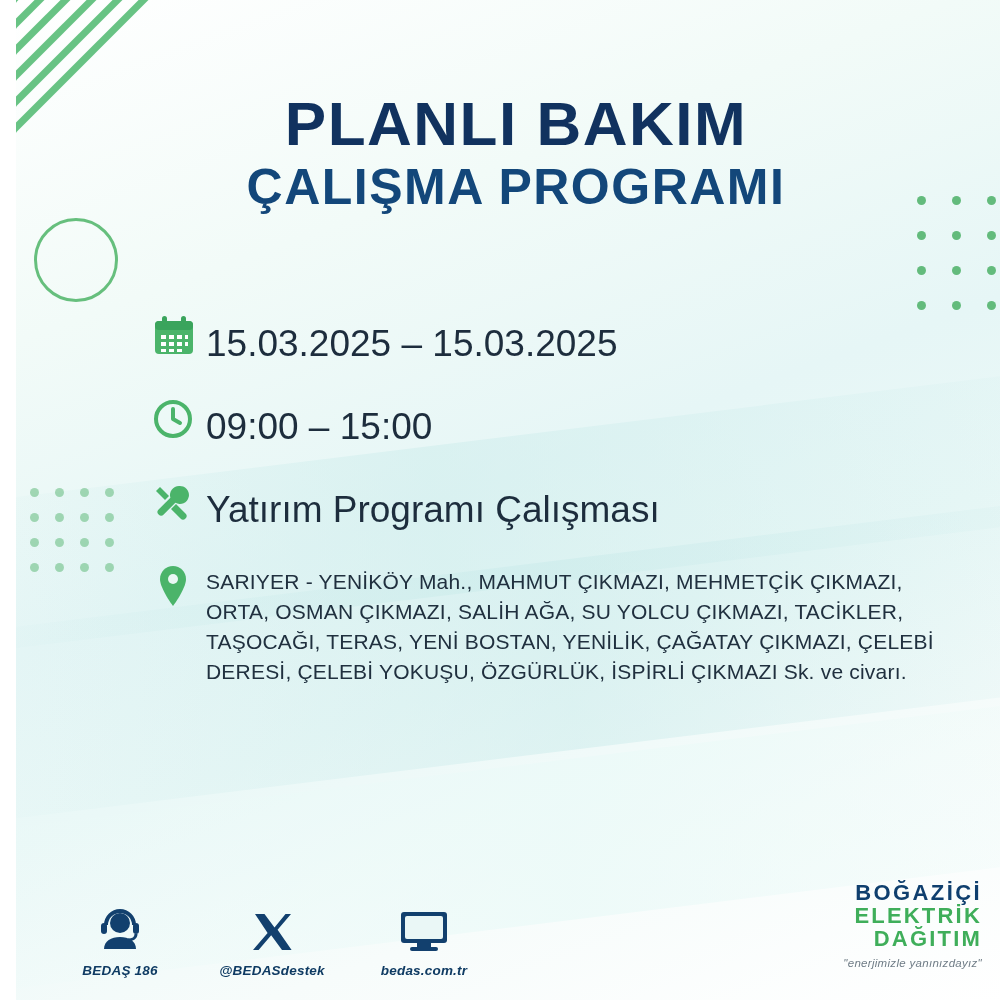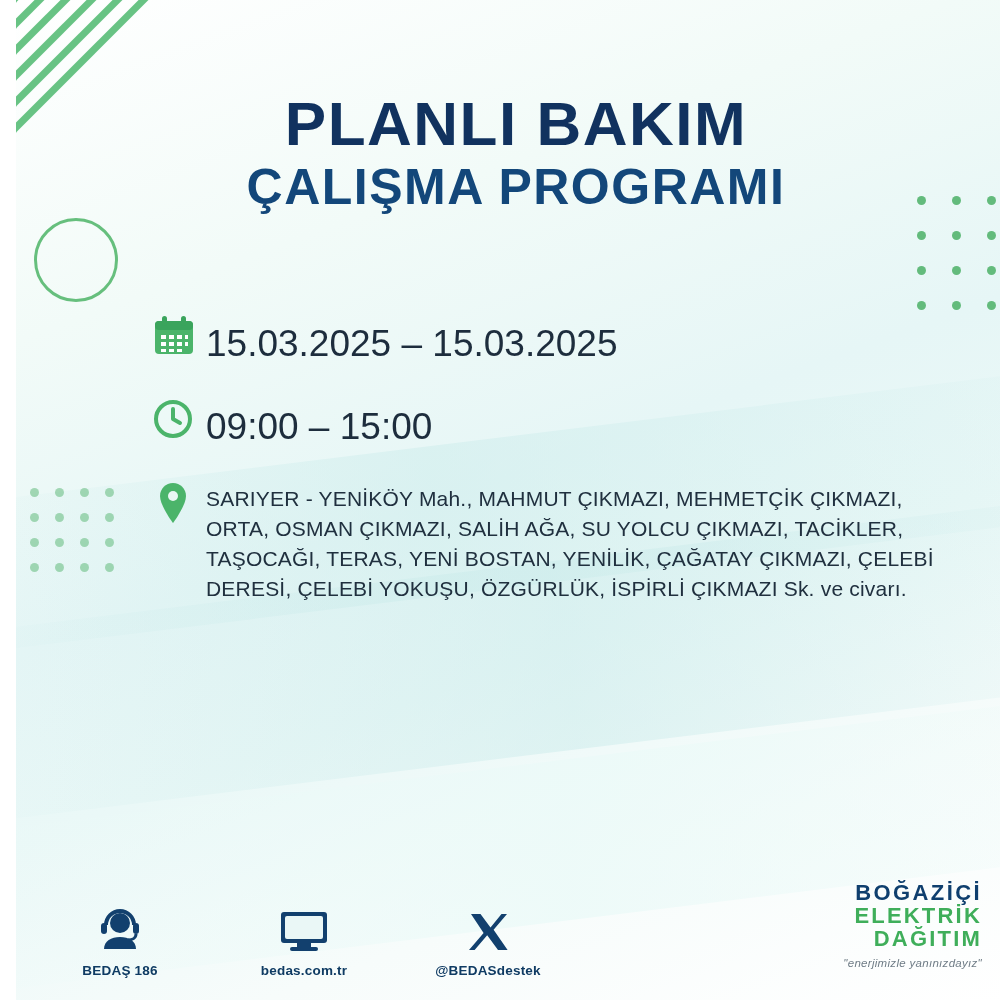--- a/index.html
+++ b/index.html
@@ -160,21 +160,22 @@
     bottom: 14px;
     left: 0;
     width: 1000px;
     height: 130px;
   }
   .footer-items {
     position: absolute;
     left: 44px;
     bottom: 8px;
     display: flex;
-    gap: 64px;
+    gap: 32px;
+    font-style: italic;
   }
   .f-item {
     width: 120px;
     text-align: center;
     color: #123a63;
   }
   .f-item .glyph {
     height: 52px;
     display: flex;
     align-items: flex-end;
@@ -292,20 +293,30 @@
     <div class="row">
       <div class="ico">
         <svg width="44" height="44" viewBox="0 0 44 44">
           <circle cx="21" cy="22" r="17" fill="none" stroke="#4bb46a" stroke-width="4"></circle>
           <path d="M21 12 L21 22 L28 26" fill="none" stroke="#4bb46a" stroke-width="4" stroke-linecap="round" stroke-linejoin="round"></path>
         </svg>
       </div>
       <div class="txt">09:00 – 15:00</div>
     </div>
 
+    <div class="row">
+      <div class="ico">
+        <svg width="44" height="44" viewBox="0 0 44 44">
+          <path d="M27 6a9 9 0 0 0-8.6 11.7L6.6 29.4a3.6 3.6 0 0 0 5.1 5.1l11.7-11.8A9 9 0 1 0 27 6z" fill="#4bb46a"></path>
+          <path d="M8 7l9 9-4 4-9-9z" fill="#4bb46a"></path>
+          <path d="M24 24l9.5 9.5a3.5 3.5 0 0 1-5 5L19 29z" fill="#4bb46a"></path>
+        </svg>
+      </div>
+      <div class="txt">Yatırım Programı Çalışması</div>
+    </div>
 
     <div class="row address">
       <div class="ico">
         <svg width="44" height="48" viewBox="0 0 44 48">
           <path d="M21 3C13.8 3 8 8.8 8 16c0 9.8 13 27 13 27s13-17.2 13-27c0-7.2-5.8-13-13-13z" fill="#4bb46a"></path>
           <circle cx="21" cy="16" r="5" fill="#eaf7f4"></circle>
         </svg>
       </div>
       <div class="txt">SARIYER - YENİKÖY Mah., MAHMUT ÇIKMAZI, MEHMETÇİK ÇIKMAZI, ORTA, OSMAN ÇIKMAZI, SALİH AĞA, SU YOLCU ÇIKMAZI, TACİKLER, TAŞOCAĞI, TERAS, YENİ BOSTAN, YENİLİK, ÇAĞATAY ÇIKMAZI, ÇELEBİ DERESİ, ÇELEBİ YOKUŞU, ÖZGÜRLÜK, İSPİRLİ ÇIKMAZI Sk. ve civarı.</div>
     </div>
@@ -324,39 +335,39 @@
             <rect x="6" y="18" width="6" height="11" rx="3" fill="#12406e"></rect>
             <rect x="38" y="18" width="6" height="11" rx="3" fill="#12406e"></rect>
             <path d="M41 29c0 4-4 6-8 6" fill="none" stroke="#12406e" stroke-width="3"></path>
           </svg>
         </div>
         <div class="cap">BEDAŞ 186</div>
       </div>
 
       <div class="f-item">
         <div class="glyph">
+          <svg width="46" height="46" viewBox="0 0 46 46">
+            <path d="M6 5h9.5l10 13.6L36.5 5H42L28.6 20.8 42.6 41h-9.6L22.2 26.3 9.6 41H4l14.6-17L6 5z" fill="#12406e"></path>
+          </svg>
+        </div>
+        <div class="cap">@BEDASdestek</div>
+      </div>
+
+      <div class="f-item">
+        <div class="glyph">
           <svg width="54" height="48" viewBox="0 0 54 48">
             <rect x="4" y="5" width="46" height="31" rx="3" fill="#12406e"></rect>
             <rect x="8" y="9" width="38" height="23" rx="2" fill="#eaf7f6"></rect>
             <rect x="20" y="36" width="14" height="5" fill="#12406e"></rect>
             <rect x="13" y="40" width="28" height="4" rx="2" fill="#12406e"></rect>
           </svg>
         </div>
         <div class="cap">bedas.com.tr</div>
       </div>
 
-      <div class="f-item">
-        <div class="glyph">
-          <svg width="46" height="46" viewBox="0 0 46 46">
-            <path d="M6 5h9.5l10 13.6L36.5 5H42L28.6 20.8 42.6 41h-9.6L22.2 26.3 9.6 41H4l14.6-17L6 5z" fill="#12406e"></path>
-          </svg>
-        </div>
-        <div class="cap">@BEDASdestek</div>
-      </div>
-
     </div>
 
     <div class="brand">
       <div class="b1">BOĞAZİÇİ</div>
       <div class="b2">ELEKTRİK</div>
       <div class="b3">DAĞITIM</div>
       <div class="slogan">"enerjimizle yanınızdayız"</div>
     </div>
   </div>
 

